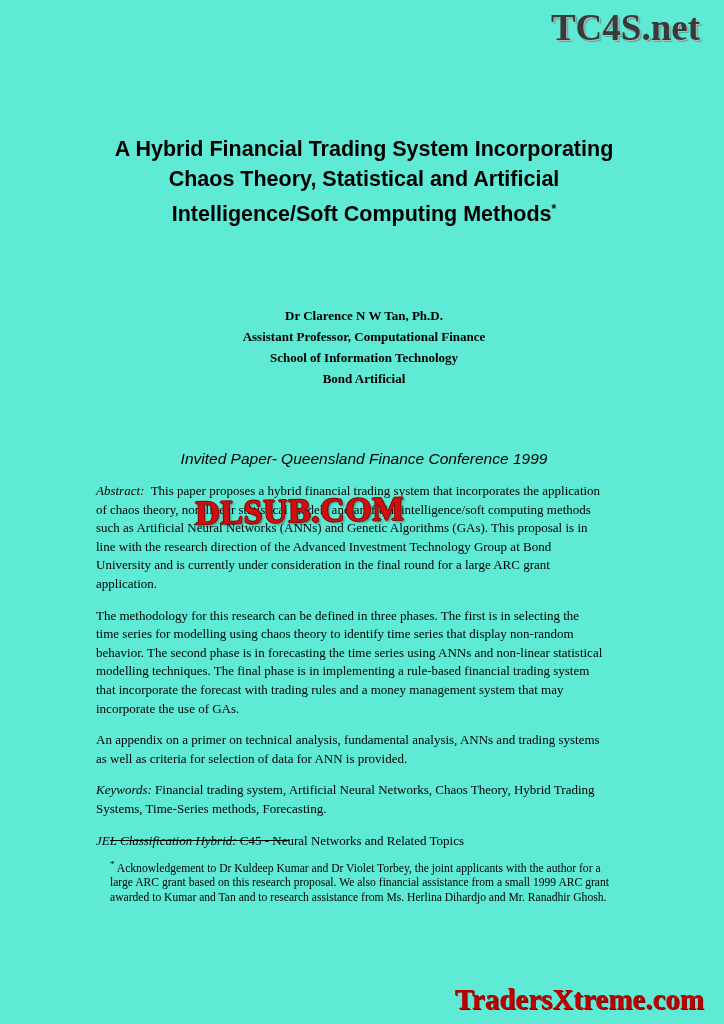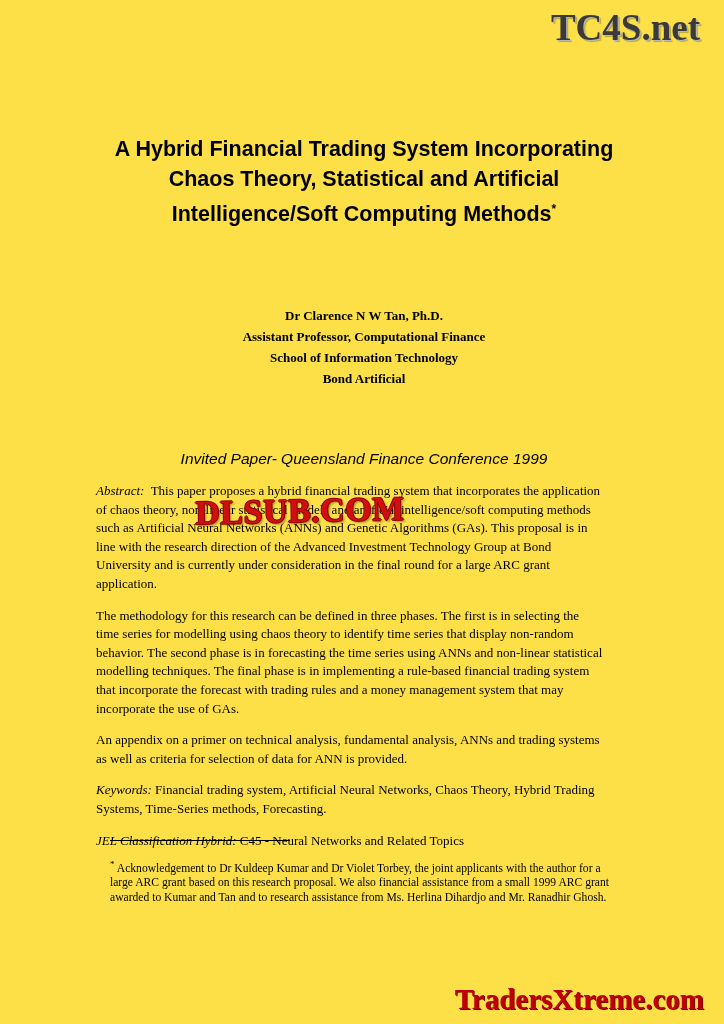--- a/index.html
+++ b/index.html
@@ -14,21 +14,21 @@
     font-family: "Liberation Serif", serif;
     color: #000000;
     overflow: hidden;
   }
 
   .page {
     position: absolute;
     left: 0; top: 0;
     width: 724px;
     height: 1024px;
-    background: #fde047;
+    background: #5eead4;
   }
 
   
   .wm-top {
     position: absolute;
     top: 6px;
     right: 24px;
     font-family: "Liberation Serif", serif;
     font-weight: bold;
     font-size: 37px;

